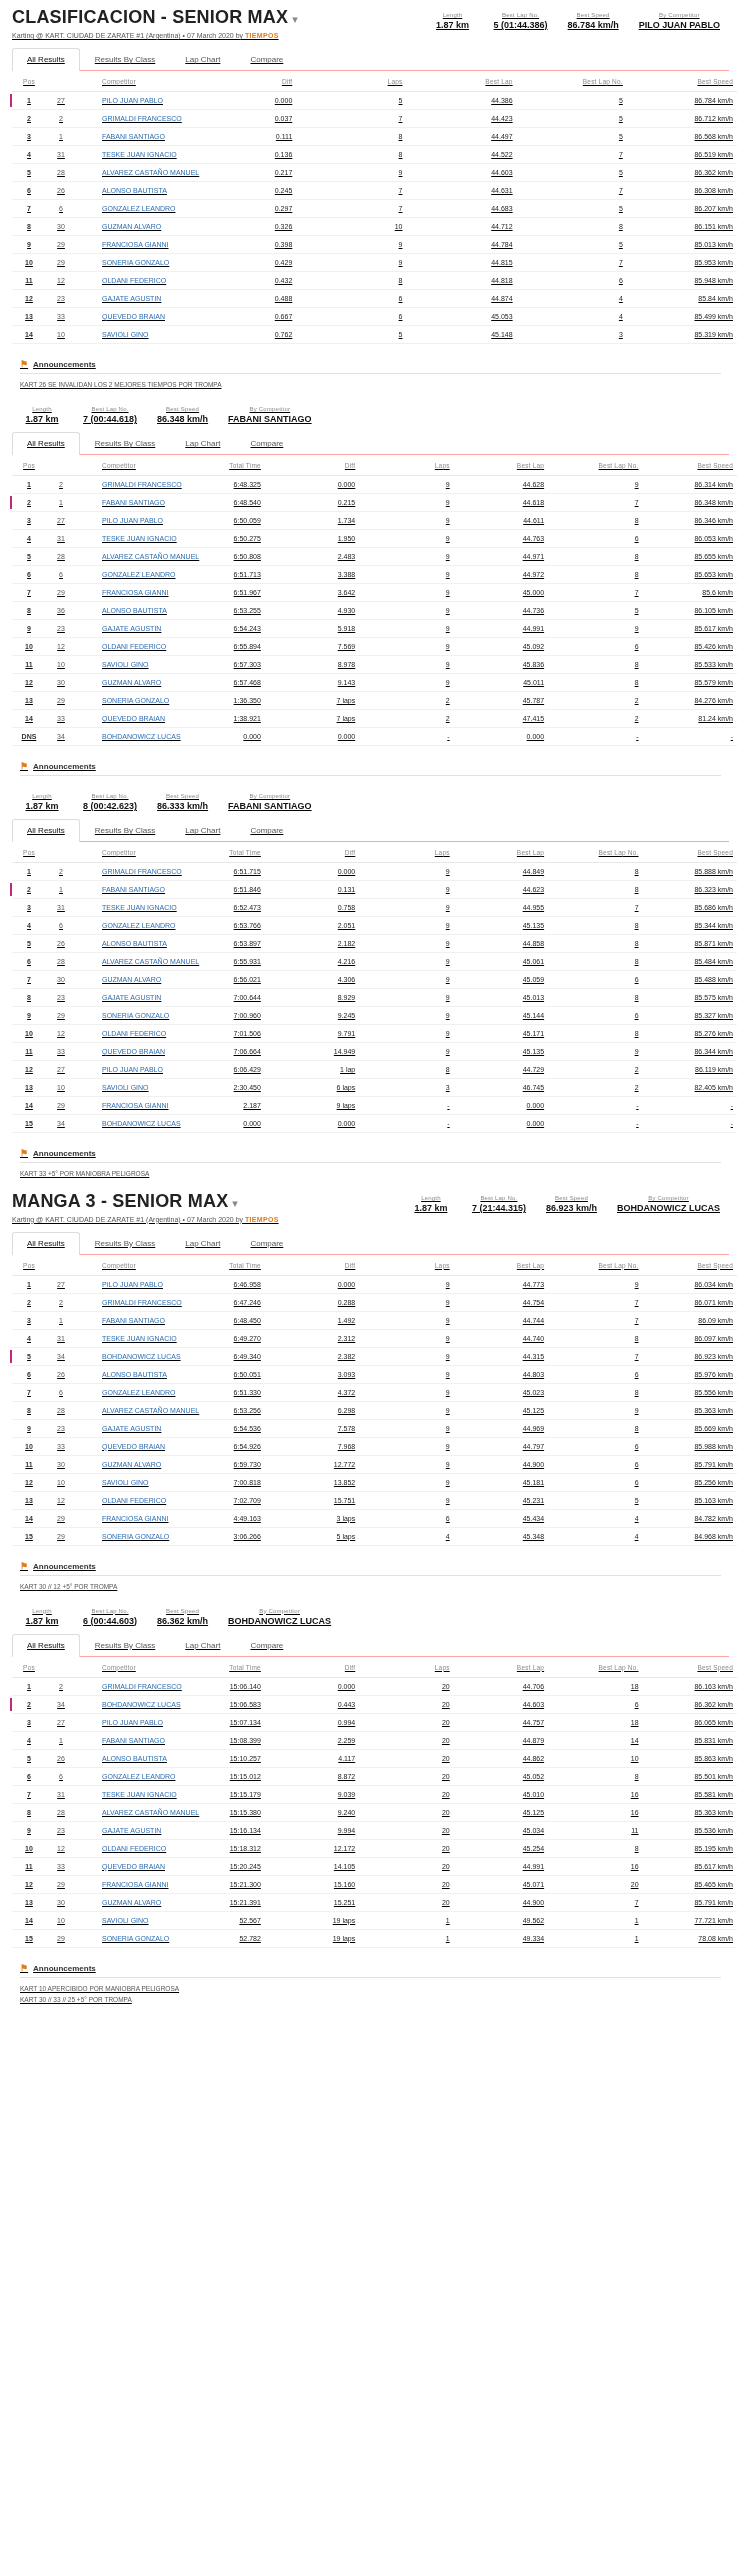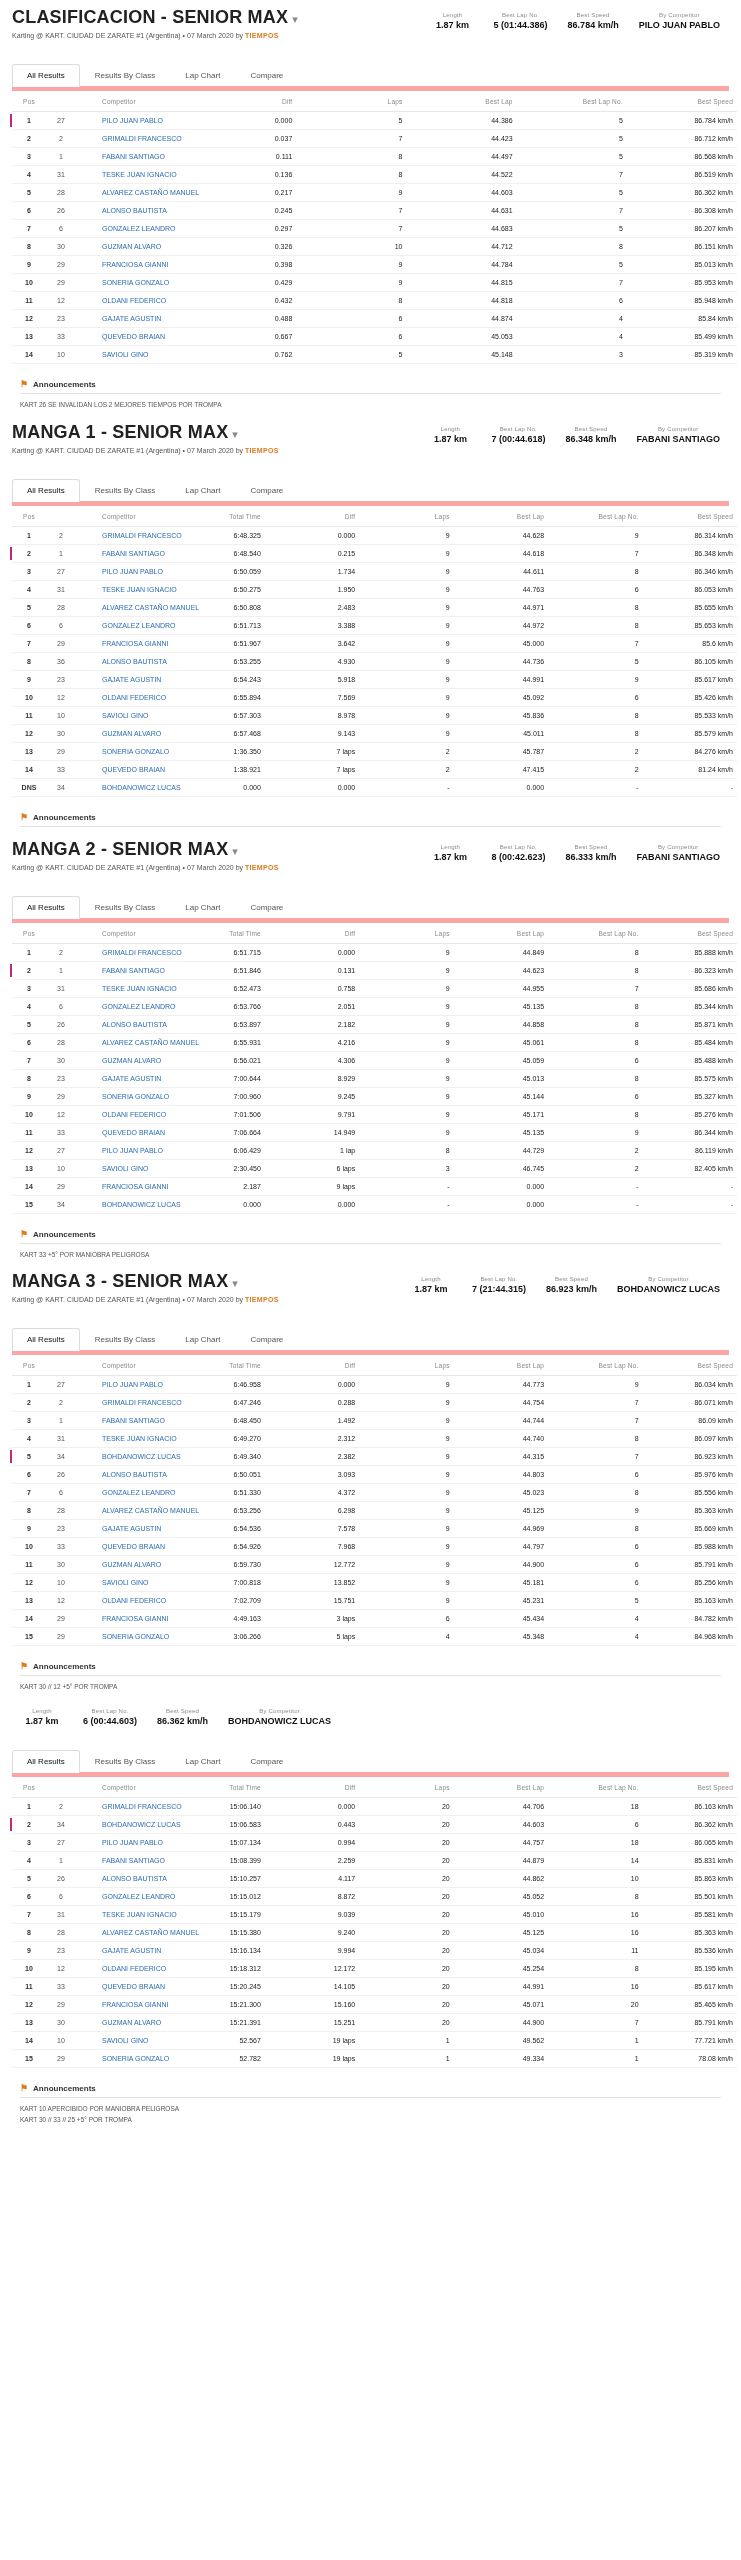--- a/index.html
+++ b/index.html
@@ -5,21 +5,21 @@
   * { box-sizing: border-box; }
   html, body {
     margin: 0; padding: 0;
     background: #ffffff;
     font-family: "Liberation Sans", sans-serif;
   }
   body { width: 741px; }
   .page { width: 741px; padding: 0 0 10px 0; }
 
   
-  .session { margin: 0 0 4px 0; padding: 0 8px; }
+  .session { margin: 0 0 4px 0; padding: 0 8px; text-decoration: underline; }
   .sess-head {
     display: flex; align-items: flex-start; justify-content: space-between;
     padding: 8px 4px 4px 4px;
   }
   .sess-title-wrap { flex: 0 0 auto; max-width: 330px; }
   .sess-title {
     font-size: 18px; font-weight: bold; color: #222;
     letter-spacing: .2px; line-height: 1.05;
     display: inline-block; vertical-align: middle;
   }
@@ -29,22 +29,22 @@
   }
   .sess-sub .tiempos { color: #e07b1c; font-weight: bold; letter-spacing:.3px; }
 
   .sess-stats { display: flex; gap: 2px; align-items: flex-start; padding-top: 4px; }
   .stat { text-align: center; padding: 0 9px; min-width: 60px; }
   .stat .k { font-size: 6px; color: #8a8a8a; letter-spacing: .2px; white-space: nowrap; }
   .stat .v { font-size: 9px; color: #111; font-weight: bold; margin-top: 2px; white-space: nowrap; }
 
   
   .tabs {
-    display: flex; border-bottom: 5px solid #fca5a5;
-    margin: 20px 4px 0 4px;
+    display: flex; border-bottom: 1px solid #fca5a5;
+    margin: 4px 4px 0 4px;
   }
   .tab {
     font-size: 8px; color: #555; padding: 6px 14px;
     border: 1px solid transparent; border-bottom: none;
     cursor: pointer; white-space: nowrap;
   }
   .tab.active {
     color: #111; background: #fff;
     border-color: #dcdcdc; border-radius: 3px 3px 0 0;
     margin-bottom: -1px; font-weight: normal;
@@ -281,21 +281,20 @@
           <div class="ann-head">
             <span class="ann-flag">⚑</span>
             <span>Announcements</span>
           </div>
           <hr class="ann-rule">
           <div class="ann-item">KART 26 SE INVALIDAN LOS 2 MEJORES TIEMPOS POR TROMPA</div>
         </div>
       </div>
       <div class="session">
         <div class="sess-head">
-          <div class="sess-title-wrap"><div class="sess-title">MANGA 1 - SENIOR MAX<span class="caret">▾</span></div><div class="sess-sub">Karting @ KART. CIUDAD DE ZARATE #1 (Argentina) • 07 March 2020 by <span class="tiempos">TIEMPOS</span></div></div>
           <div class="sess-stats">
             <div class="stat">
               <div class="k">Length</div>
               <div class="v">1.87 km</div>
             </div>
             <div class="stat">
               <div class="k">Best Lap No.</div>
               <div class="v">7 (00:44.618)</div>
             </div>
             <div class="stat">
@@ -499,21 +498,20 @@
         <div class="ann">
           <div class="ann-head">
             <span class="ann-flag">⚑</span>
             <span>Announcements</span>
           </div>
           <hr class="ann-rule">
         </div>
       </div>
       <div class="session">
         <div class="sess-head">
-          <div class="sess-title-wrap"><div class="sess-title">MANGA 2 - SENIOR MAX<span class="caret">▾</span></div><div class="sess-sub">Karting @ KART. CIUDAD DE ZARATE #1 (Argentina) • 07 March 2020 by <span class="tiempos">TIEMPOS</span></div></div>
           <div class="sess-stats">
             <div class="stat">
               <div class="k">Length</div>
               <div class="v">1.87 km</div>
             </div>
             <div class="stat">
               <div class="k">Best Lap No.</div>
               <div class="v">8 (00:42.623)</div>
             </div>
             <div class="stat">

